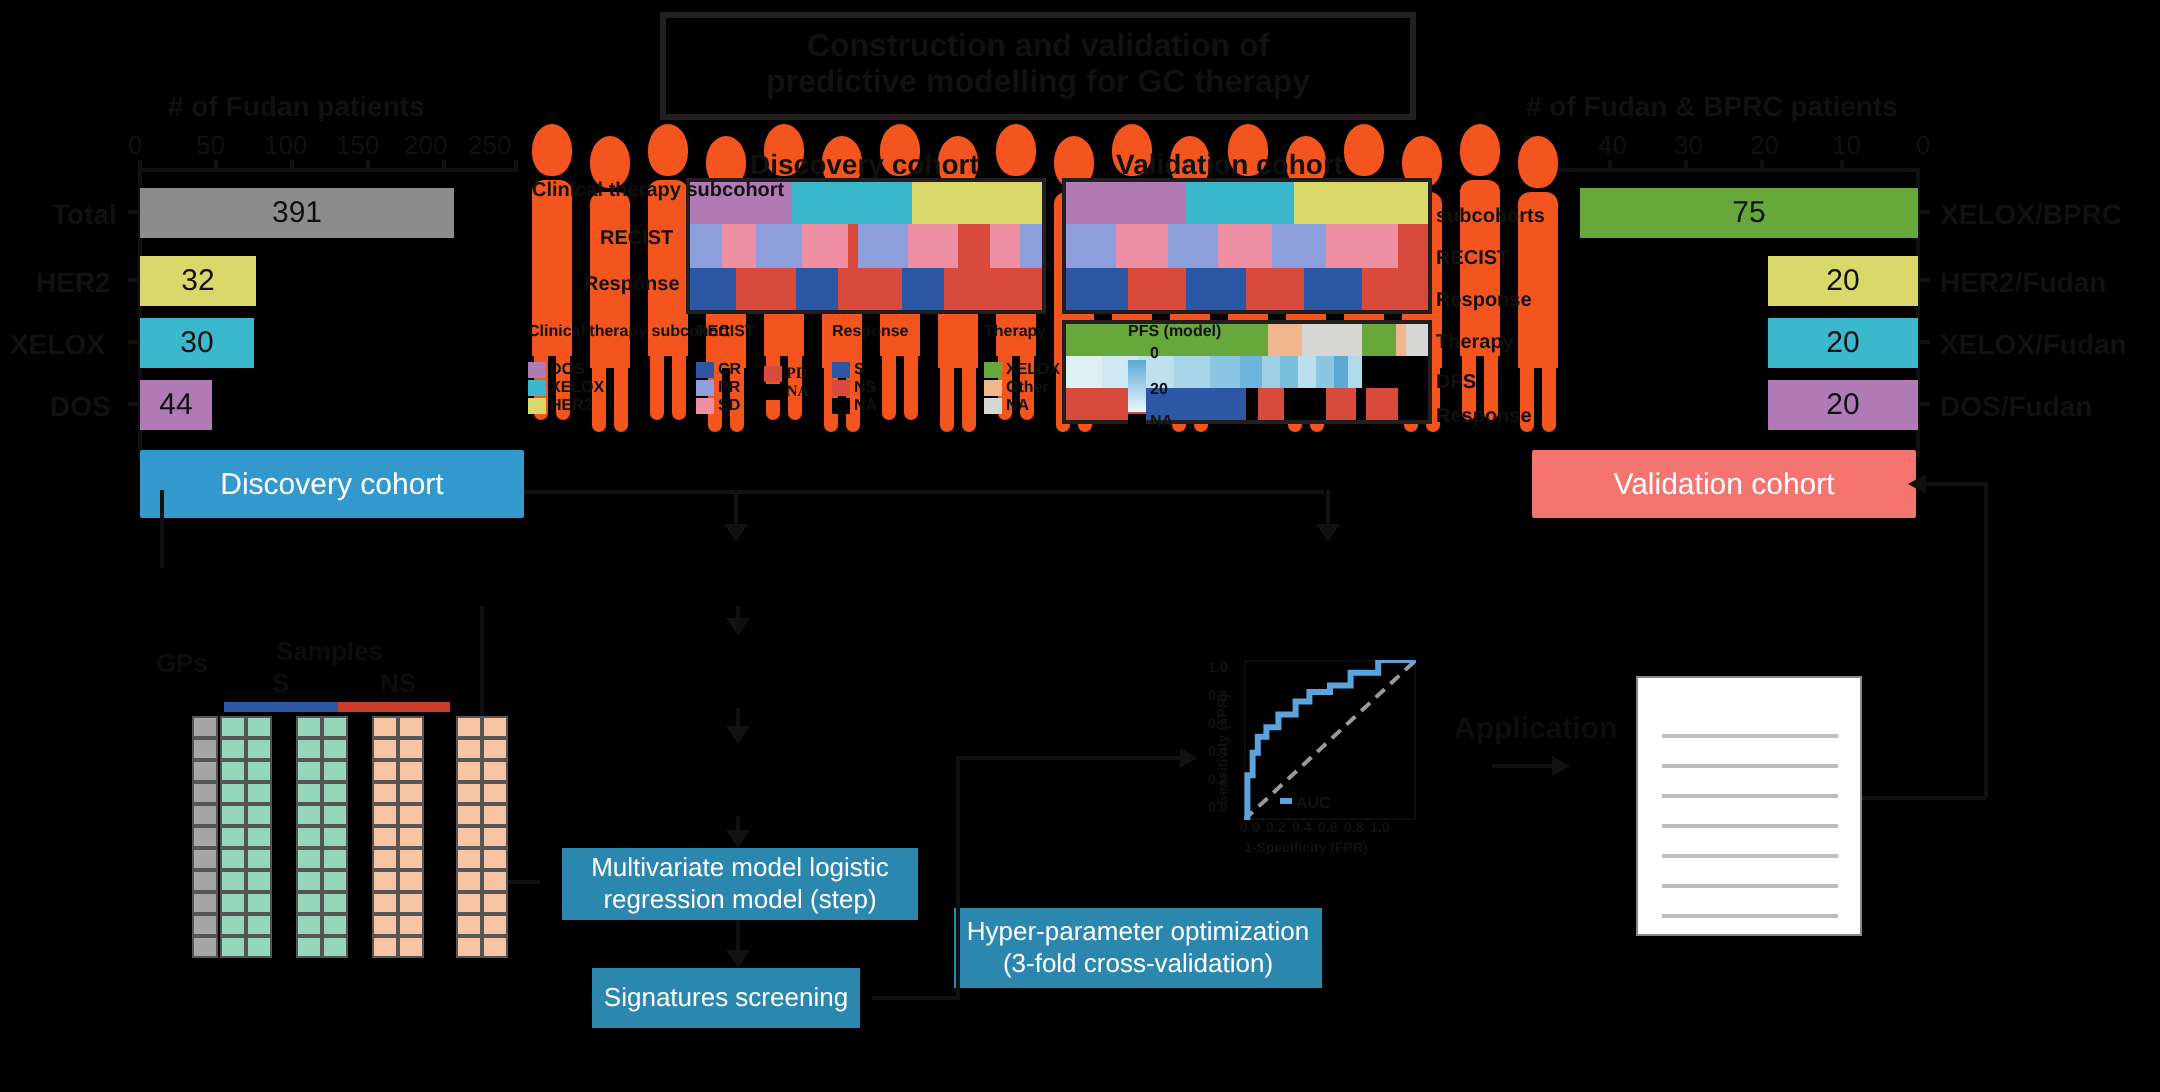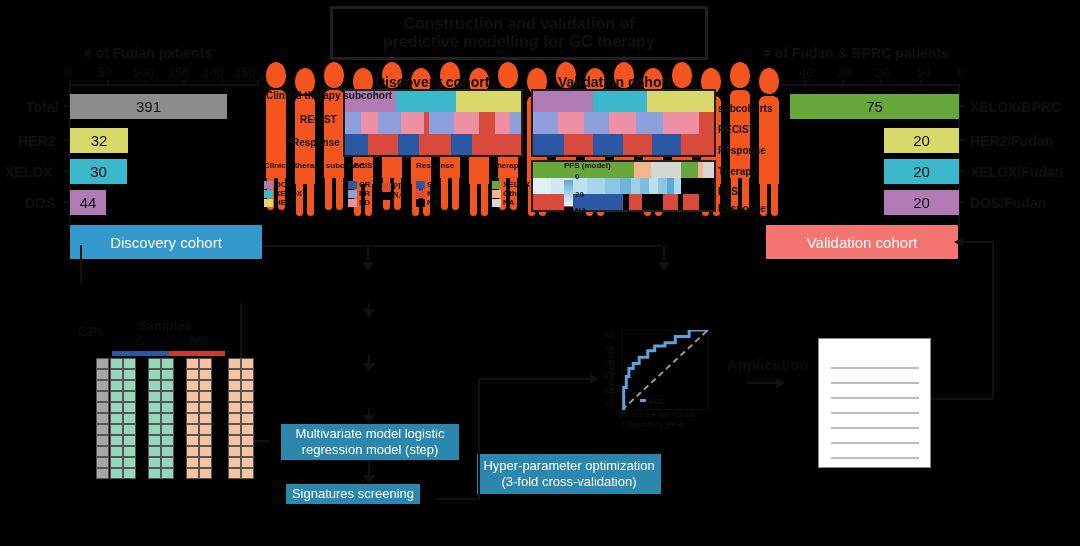--- a/index.html
+++ b/index.html
@@ -536,21 +536,21 @@
 
 
 
 
 
   <div class="flow blue" style="left:281px; top:424px; width:178px; height:36px; flex-direction:column;">
     <span>Multivariate model logistic</span>
     <span>regression model (step)</span>
   </div>
 
-  <div class="flow blue" style="left:286px; top:484px; width:134px; height:20px;text-align:center;">Signatures screening</div>
+  <div class="flow blue" style="left:296px; top:484px; width:134px; height:30px;text-align:center;">Signatures screening</div>
 
   <div class="flow blue" style="left:477px; top:454px; width:184px; height:40px; flex-direction:column;">
     <span>Hyper-parameter optimization</span>
     <span>(3-fold cross-validation)</span>
   </div>
 
   <div class="conn" style="left:368px; top:303px; width:2px; height:9px;"></div>
   <div class="arrow-d" style="left:363px; top:309px;"></div>
   <div class="conn" style="left:368px; top:354px; width:2px; height:12px;"></div>
   <div class="arrow-d" style="left:363px; top:363px;"></div>

